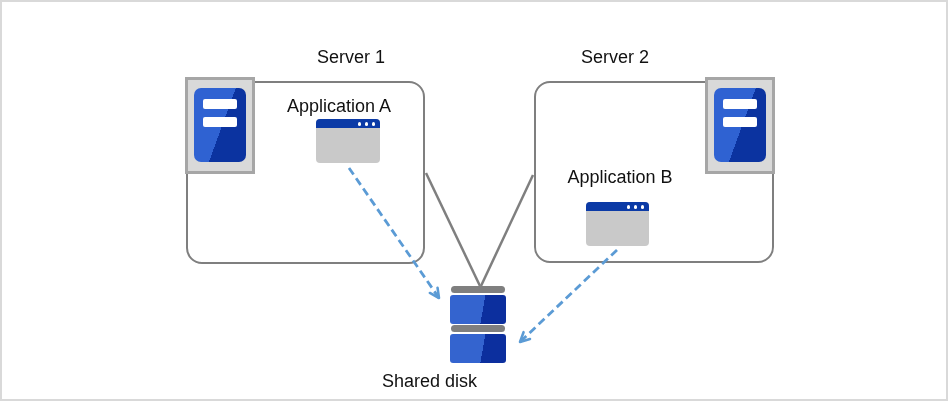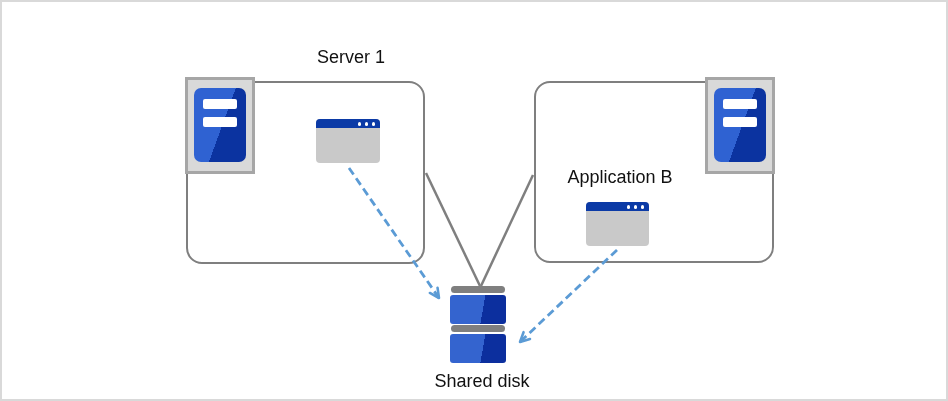--- a/index.html
+++ b/index.html
@@ -51,48 +51,50 @@
   .disk{position:absolute;left:448px;top:284px;width:56px;z-index:3;}
   .disk-bar{
     position:relative;left:1px;width:54px;height:7px;background:#7f7f7f;
     border-radius:3.5px;box-sizing:border-box;
   }
   .disk-platter{
     position:relative;width:56px;height:29px;border-radius:3px;margin:1.5px 0;
     background:linear-gradient(100deg,#3464cf 58%,#0c2f9e 58%);
   }
   .disk-label{
-    position:absolute;left:380px;top:368px;width:200px;text-align:center;
+    position:absolute;left:380px;top:368px;width:200px;text-align:left;
     font-size:18px;line-height:22px;z-index:4;white-space:nowrap;
   }
   svg.wires{position:absolute;left:0;top:0;z-index:2;pointer-events:none;}
 </style>
 </head>
 <body>
 
 <div class="canvas">
 
   <div class="node-title" style="left:249px;top:44px;">Server 1</div>
   <div class="node-box" style="left:184px;top:79px;width:239px;height:183px;"></div>
   <div class="server-icon" style="left:183px;top:75px;">
     <div class="server-body">
       <div class="server-slot s1"></div>
       <div class="server-slot s2"></div>
     </div>
   </div>
+  <div class="app-label" style="left:237px;top:93px;">Application A</div>
   <div class="app-window" style="left:314px;top:117px;">
     <div class="app-titlebar">
       <span class="app-dots">
           <i></i>
           <i></i>
           <i></i>
         </span>
     </div>
   </div>
 
+  <div class="node-title" style="left:513px;top:44px;">Server 2</div>
   <div class="node-box" style="left:532px;top:79px;width:240px;height:182px;"></div>
   <div class="server-icon" style="left:703px;top:75px;">
     <div class="server-body">
       <div class="server-slot s1"></div>
       <div class="server-slot s2"></div>
     </div>
   </div>
   <div class="app-label" style="left:518px;top:164px;">Application B</div>
   <div class="app-window" style="left:584px;top:200px;width:63px;">
     <div class="app-titlebar">

